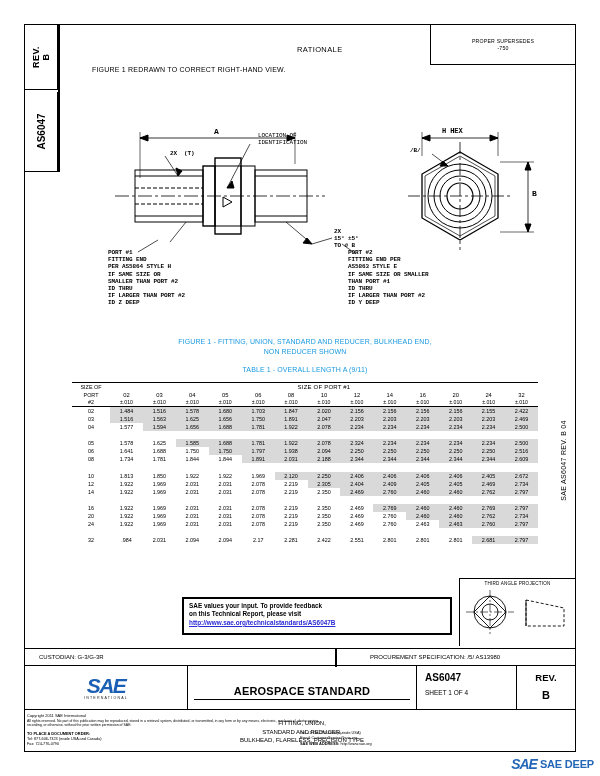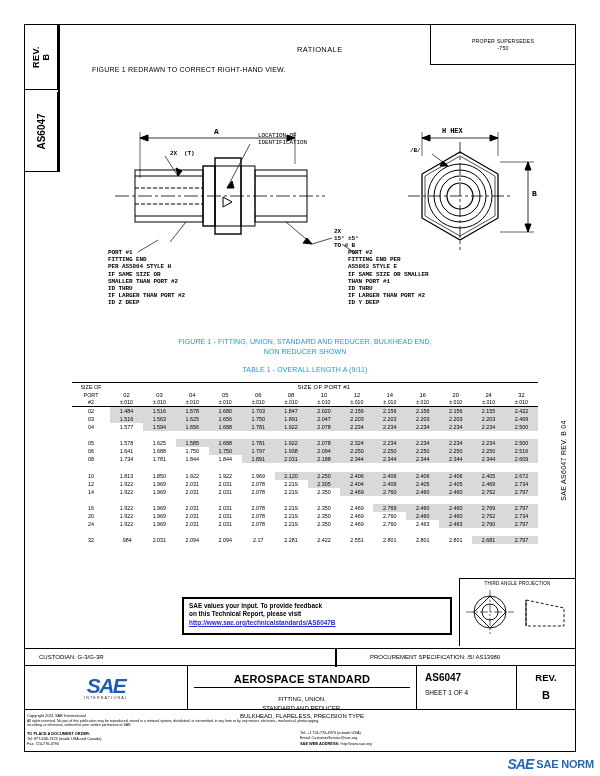--- a/index.html
+++ b/index.html
@@ -186,21 +186,21 @@
                     color: #1a5fb4; letter-spacing: -1.5px; line-height: 20px; }
   .sae-logo .sub { font-size: 3.6px; letter-spacing: 1.2px; color: #222; }
   .tb-mid {
     position: absolute; left: 162px; top: 0; width: 230px; height: 44px;
     border-left: 1.5px solid #000; border-right: 1.5px solid #000;
     text-align: center;
   }
   .tb-mid .as {
     font-size: 11px; font-weight: bold; letter-spacing: .2px;
     padding-top: 3px; border-bottom: 1.5px solid #000; padding-bottom: 2px;
-    margin: 4px 6px;
+    margin: 16px 6px;
   }
   .tb-mid .sub { font-size: 6px; line-height: 8.5px; padding-top: 3px; }
   .tb-num {
     position: absolute; left: 392px; top: 0; width: 100px; height: 44px;
     border-right: 1.5px solid #000; padding: 6px 0 0 8px;
   }
   .tb-num .n { font-size: 10px; font-weight: bold; }
   .tb-num .s { font-size: 6.5px; padding-top: 6px; }
   .tb-rev {
     position: absolute; left: 492px; top: 0; width: 58px; height: 44px;
@@ -712,16 +712,16 @@
         <div>
           <b>SAE WEB ADDRESS:</b>
           <span>http://www.sae.org</span>
         </div>
       </div>
     </div>
   </div>
 
   <div class="watermark">
     <span class="wm-mark">SAE</span>
-    <span class="wm-txt">SAE NORM</span>
+    <span class="wm-txt">SAE DEEP</span>
   </div>
 
 </div>
 
 </body></html>

